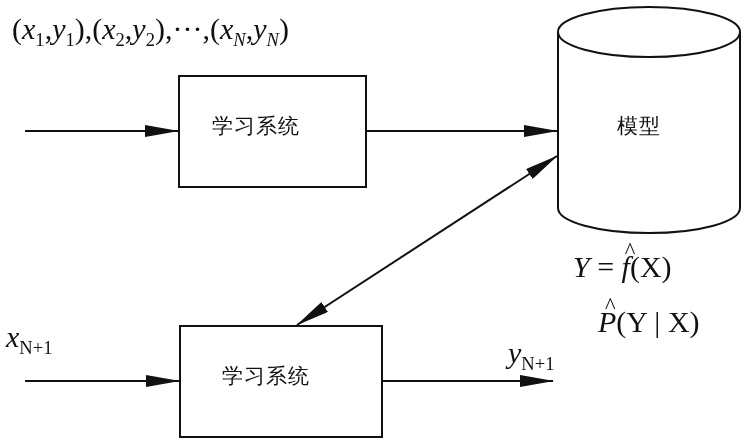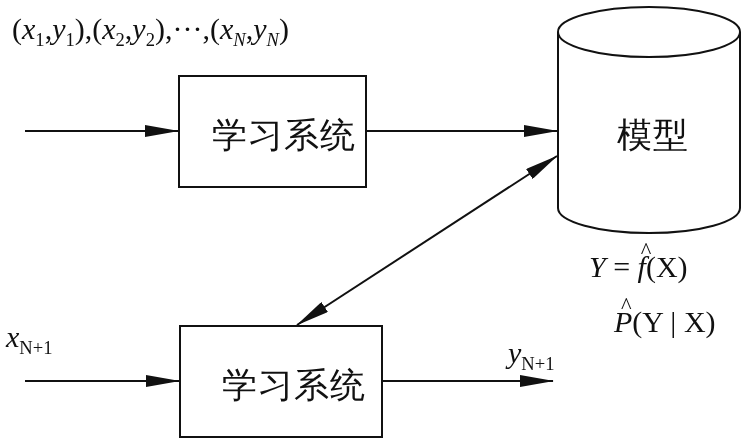--- a/index.html
+++ b/index.html
@@ -2,21 +2,21 @@
 <html><head>
   <meta charset="utf-8">
   <style>
     html, body { margin: 0; padding: 0; background: #ffffff; }
     body { width: 753px; height: 448px; position: relative; overflow: hidden;
            font-family: "Liberation Serif", "DejaVu Serif", serif; color: #111; }
     svg { position: absolute; left: 0; top: 0; }
     .lbl { position: absolute; white-space: nowrap; }
     .math { font-family: "Liberation Serif", serif; font-size: 30px; }
     .math i { font-style: italic; }
-    .cjk { font-family: "DejaVu Sans", sans-serif; font-size: 35px; letter-spacing: 1px; }
+    .cjk { font-family: "DejaVu Sans", sans-serif; font-size: 21px; letter-spacing: 1px; }
     sub { font-size: 0.62em; vertical-align: -0.35em; line-height: 0; }
     .hat { position: relative; display: inline-block; }
     .hat::before { content: "^"; position: absolute; left: 38%; top: -0.55em; font-style: normal; font-size: 0.75em; }
   </style>
 </head>
 <body>
 
 <svg width="753" height="448" viewBox="0 0 753 448">
   <defs>
     <marker id="ah" markerWidth="12" markerHeight="8" refX="11" refY="4" orient="auto" markerUnits="userSpaceOnUse" viewBox="0 0 12 8">
@@ -49,17 +49,17 @@
 
   <line x1="382" y1="381" x2="553" y2="381" stroke="#111" stroke-width="2" marker-end="url(#ahL)"></line>
 </svg>
 
 <div class="lbl math" style="left:12px; top:12px;text-align:center;">(<i>x</i><sub>1</sub>,<i>y</i><sub>1</sub>),(<i>x</i><sub>2</sub>,<i>y</i><sub>2</sub>),<span>···</span>,(<i>x</i><sub><i>N</i></sub>,<i>y</i><sub><i>N</i></sub>)</div>
 
 <div class="lbl cjk" style="left:212px; top:112px;">学习系统</div>
 <div class="lbl cjk" style="left:617px; top:112px;">模型</div>
 <div class="lbl cjk" style="left:222px; top:362px;">学习系统</div>
 
-<div class="lbl math" style="left:589px; top:250px;"><i>Y</i><span> = </span><i class="hat">f</i><span>(X)</span></div>
-<div class="lbl math" style="left:614px; top:305px;text-align:right;"><i class="hat">P</i><span>(Y | X)</span></div>
+<div class="lbl math" style="left:573px; top:250px;"><i>Y</i><span> = </span><i class="hat">f</i><span>(X)</span></div>
+<div class="lbl math" style="left:598px; top:305px;text-align:right;"><i class="hat">P</i><span>(Y | X)</span></div>
 
 <div class="lbl math" style="left:6px; top:320px;"><i>x</i><sub>N+1</sub></div>
 <div class="lbl math" style="left:508px; top:336px;"><i>y</i><sub>N+1</sub></div>
 
 </body></html>

